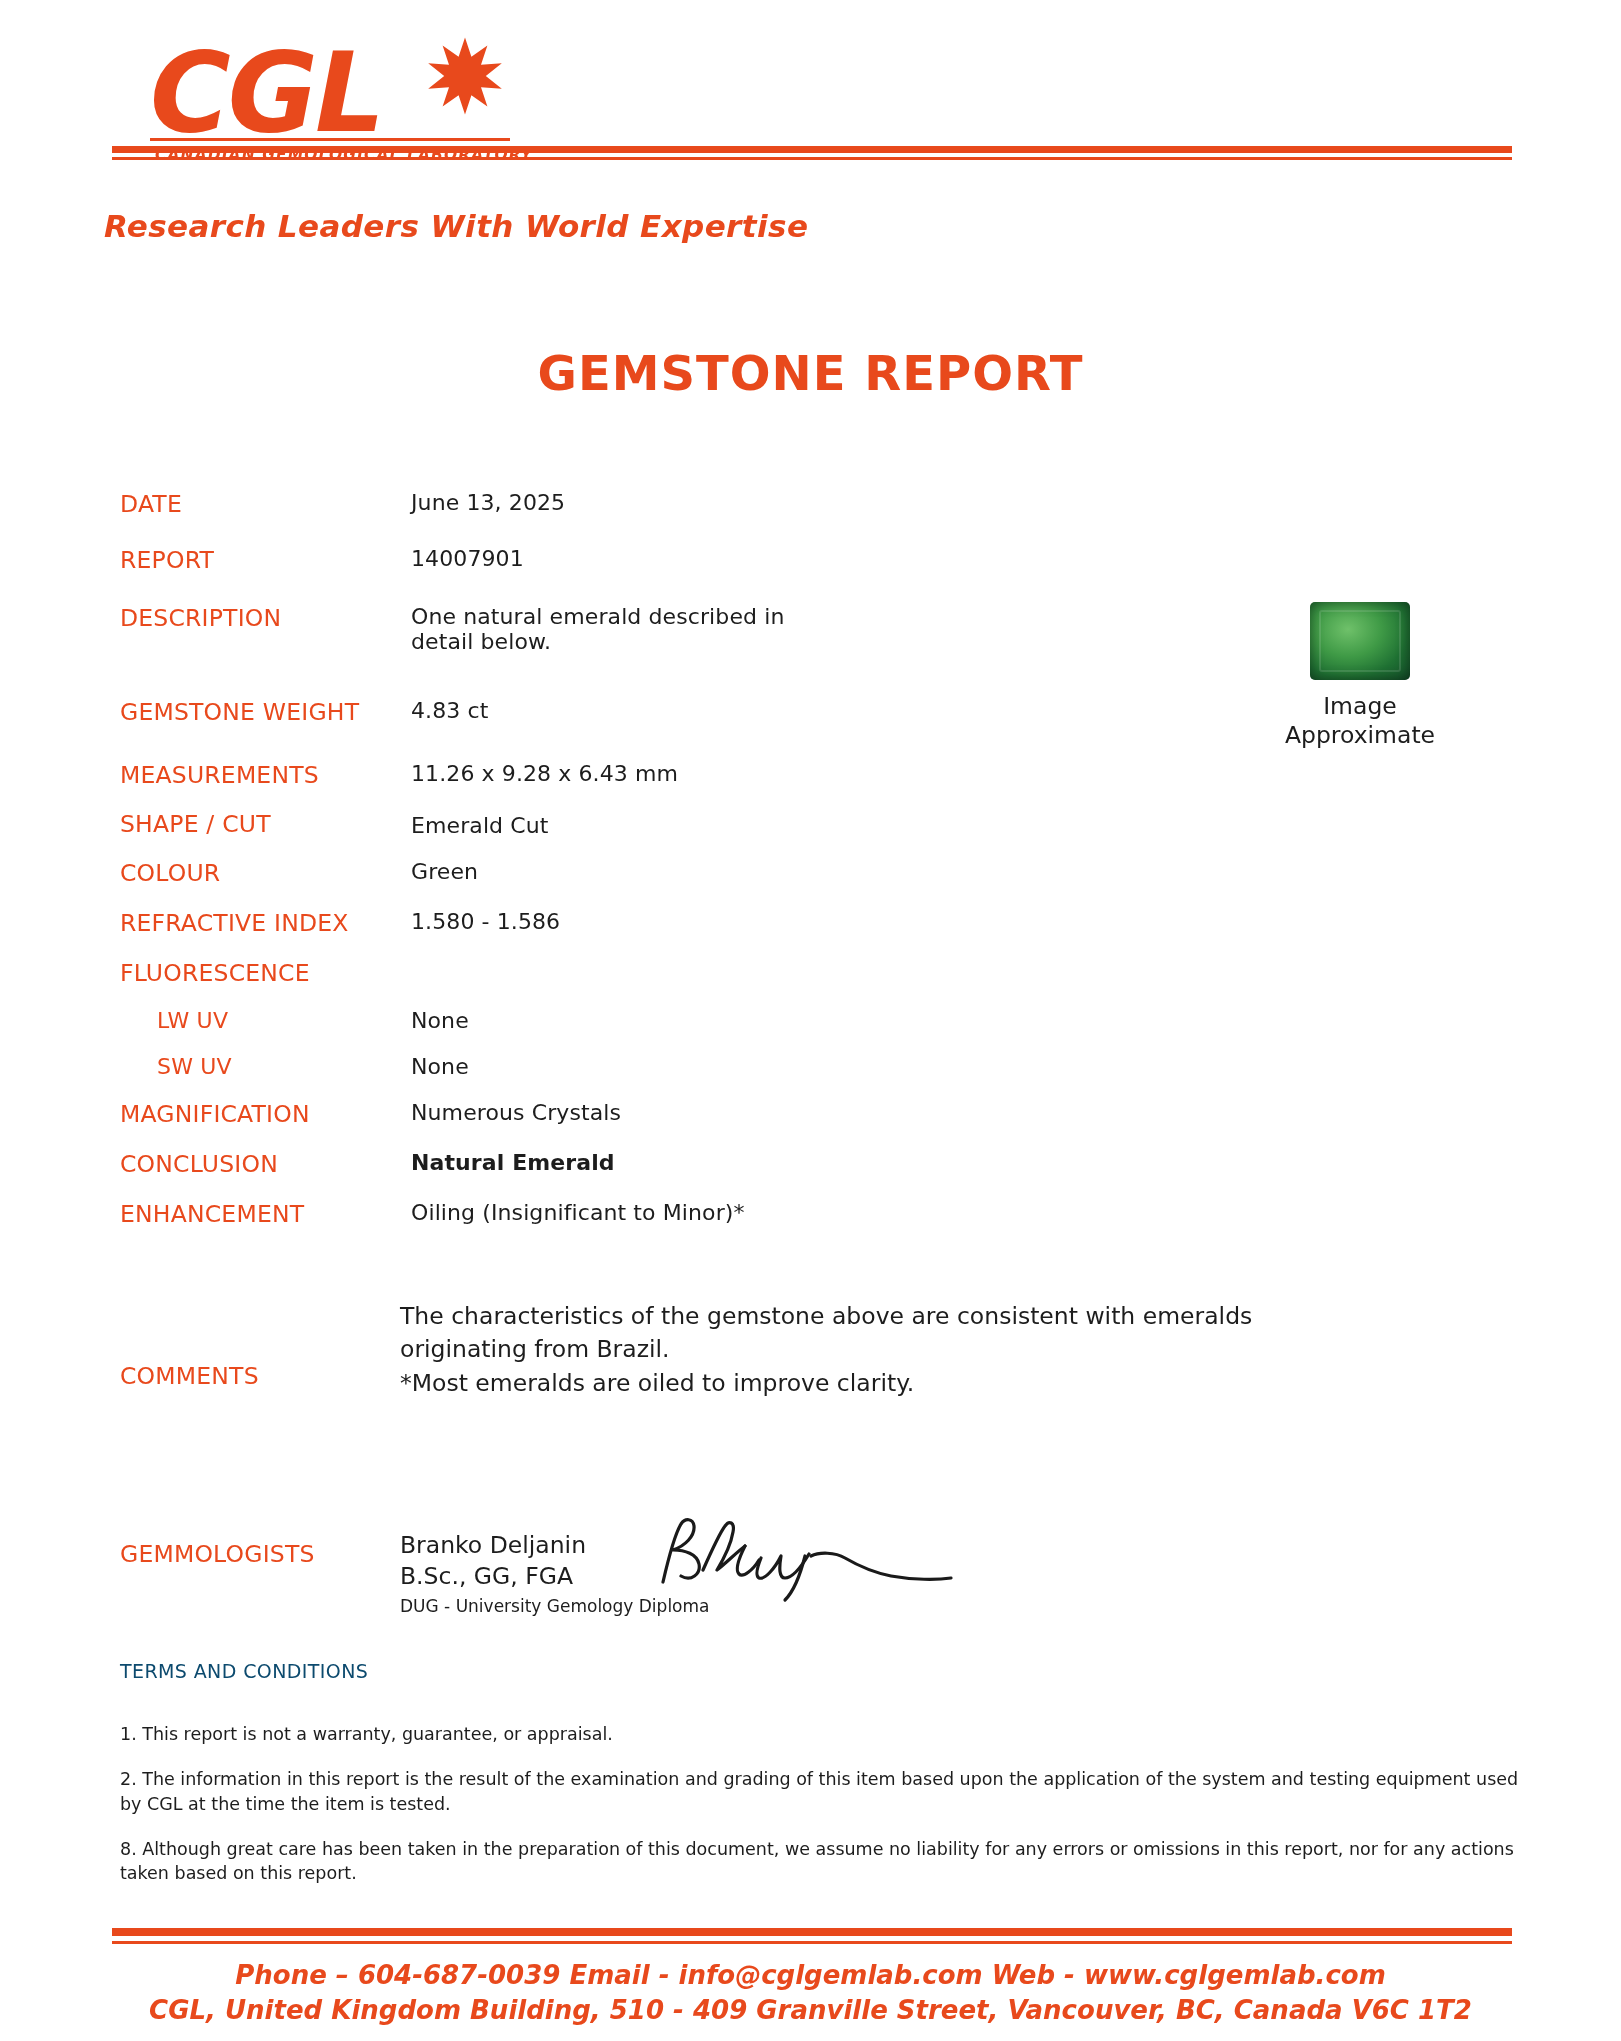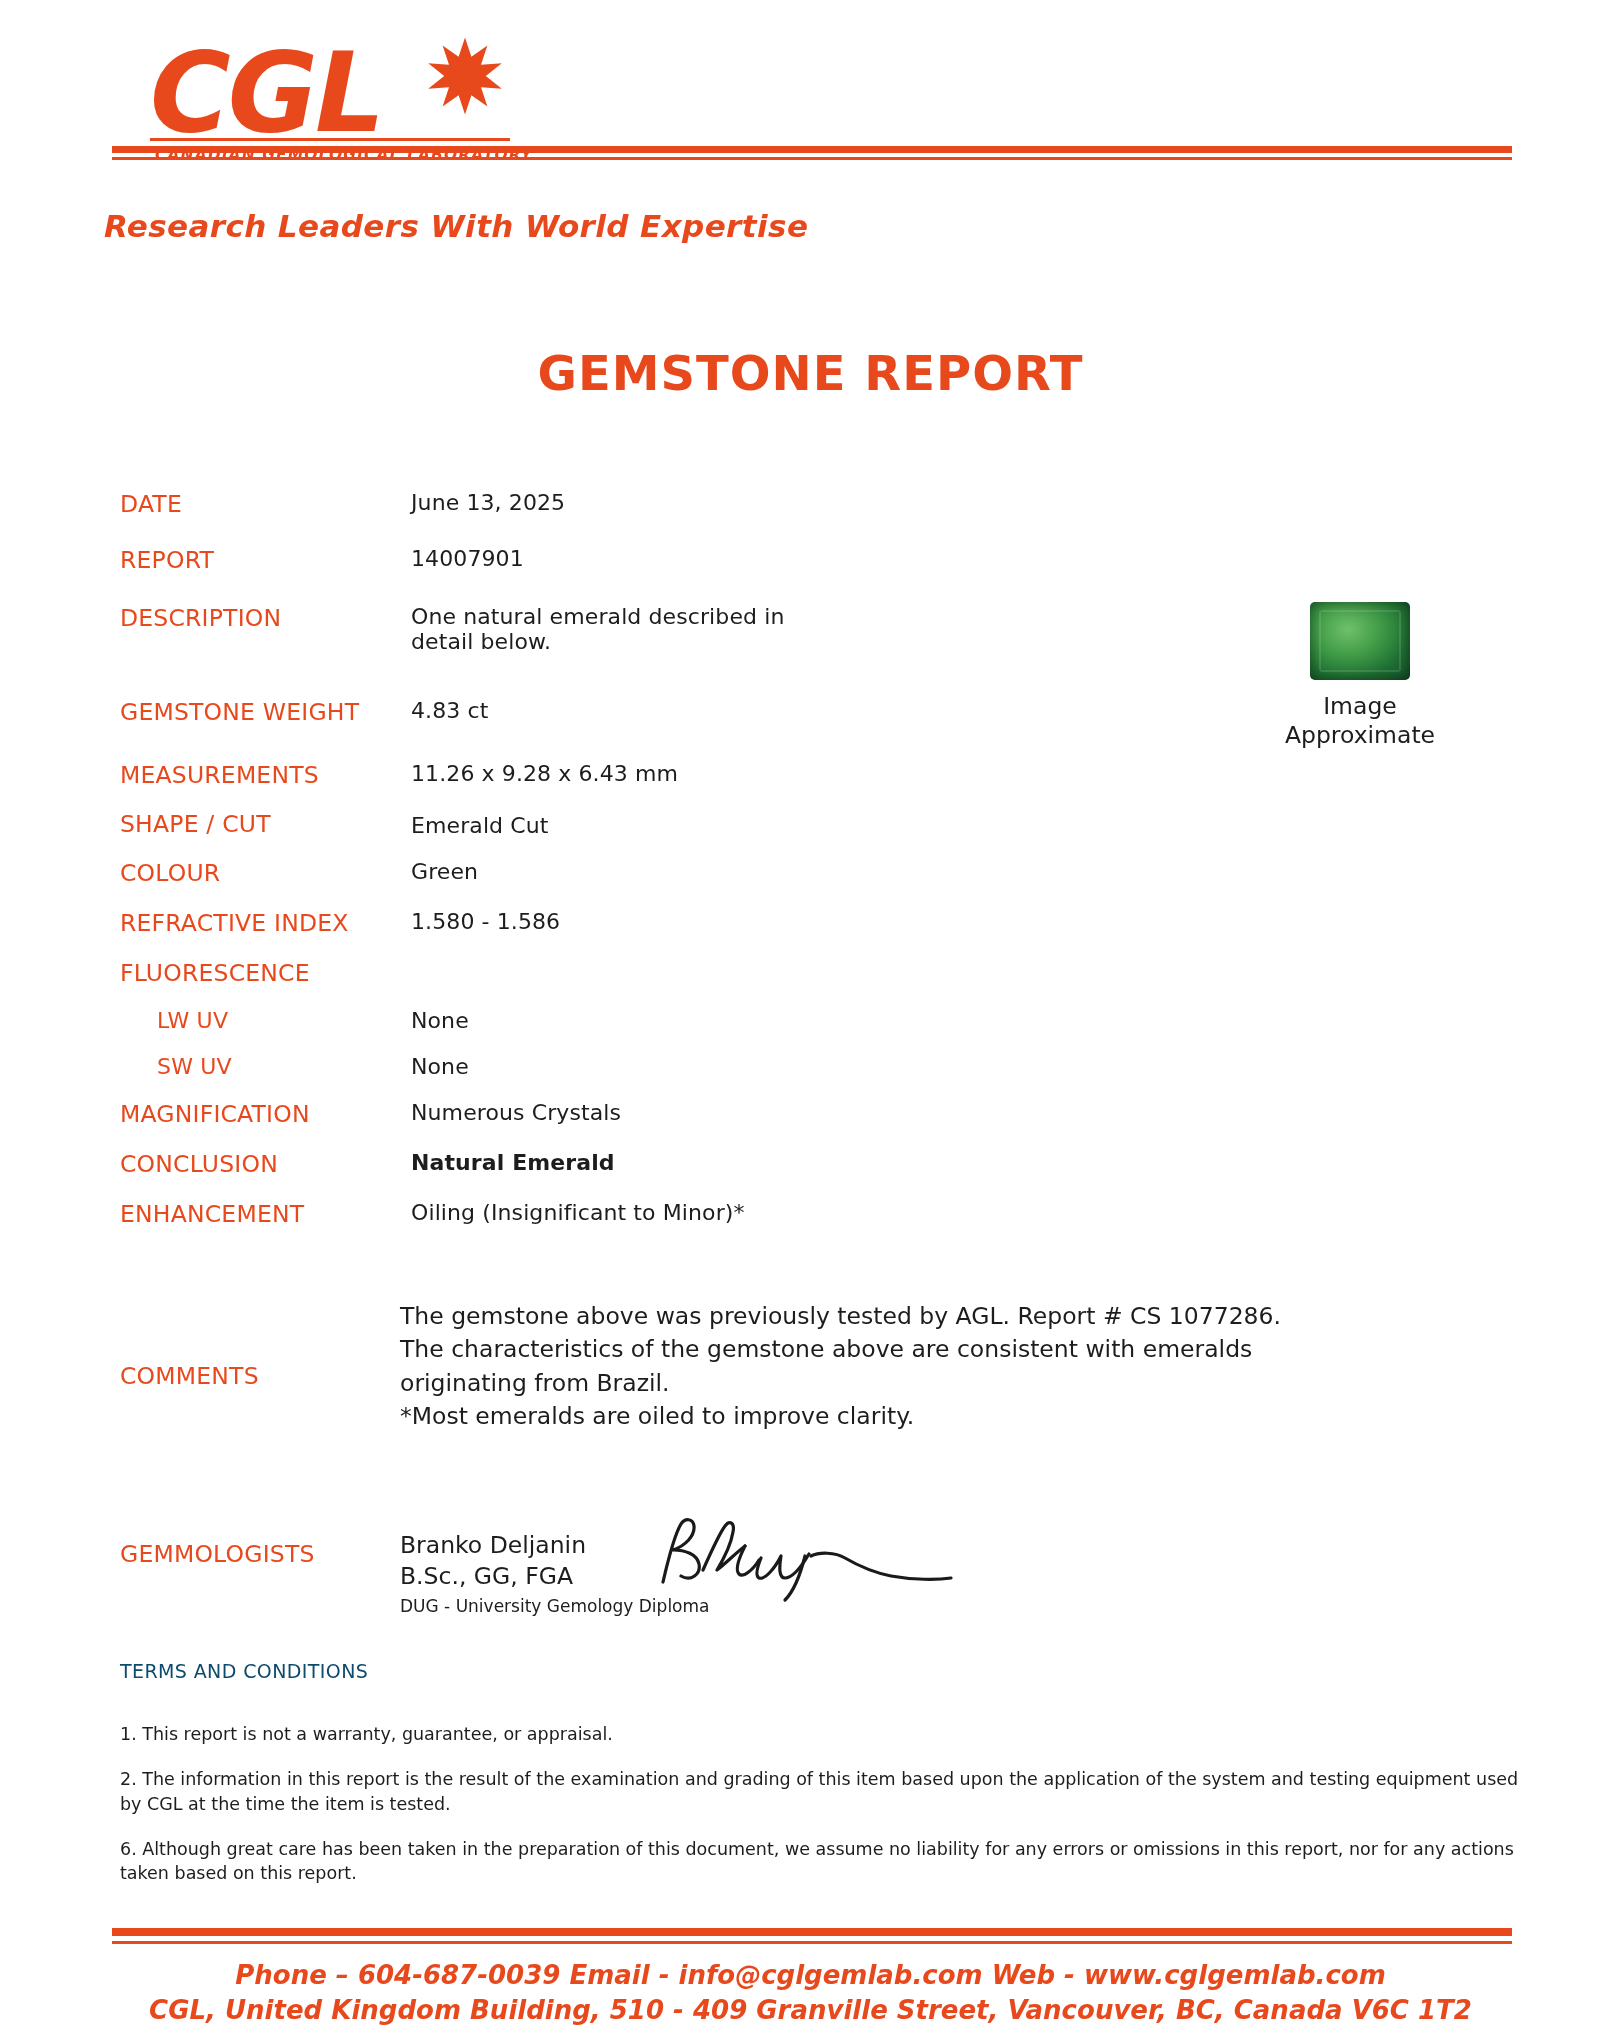--- a/index.html
+++ b/index.html
@@ -395,21 +395,20 @@
     <div class="gem-img"></div>
     <div class="gem-cap">
       <div>Image</div>
       <div>Approximate</div>
     </div>
   </div>
 
   <div class="comments">
     <div class="lbl">COMMENTS</div>
     <div class="comments-body">
-      <div>The gemstone above was previously tested by AGL. Report # CS 1077286.</div>
       <div>The characteristics of the gemstone above are consistent with emeralds</div>
       <div>originating from Brazil.</div>
       <div>*Most emeralds are oiled to improve clarity.</div>
     </div>
   </div>
 
   <div class="gemmo">
     <div class="lbl">GEMMOLOGISTS</div>
     <div class="gemmo-body">
       <div class="gemmo-name">Branko Deljanin</div>
@@ -425,21 +424,21 @@
           <path d="M166 44 C174 40 190 40 200 46 C212 53 226 60 246 64 C268 68 292 68 306 66"></path>
         </g>
       </svg>
     </div>
   </div>
 
   <div class="terms">
     <div class="terms-title">TERMS AND CONDITIONS</div>
     <p>1. This report is not a warranty, guarantee, or appraisal.</p>
     <p>2. The information in this report is the result of the examination and grading of this item based upon the application of the system and testing equipment used by CGL at the time the item is tested.</p>
-    <p>6. Although great care has been taken in the preparation of this document, we assume no liability for any errors or omissions in this report, nor for any actions taken based on this report.</p>
+    <p>8. Although great care has been taken in the preparation of this document, we assume no liability for any errors or omissions in this report, nor for any actions taken based on this report.</p>
   </div>
 
   <div class="rule-bot1"></div>
   <div class="rule-bot2"></div>
   <div class="footer">
     <div>Phone – 604-687-0039 Email - info@cglgemlab.com   Web - www.cglgemlab.com</div>
     <div>CGL, United Kingdom Building, 510 - 409 Granville Street, Vancouver, BC, Canada V6C 1T2</div>
   </div>
 
 </div>

